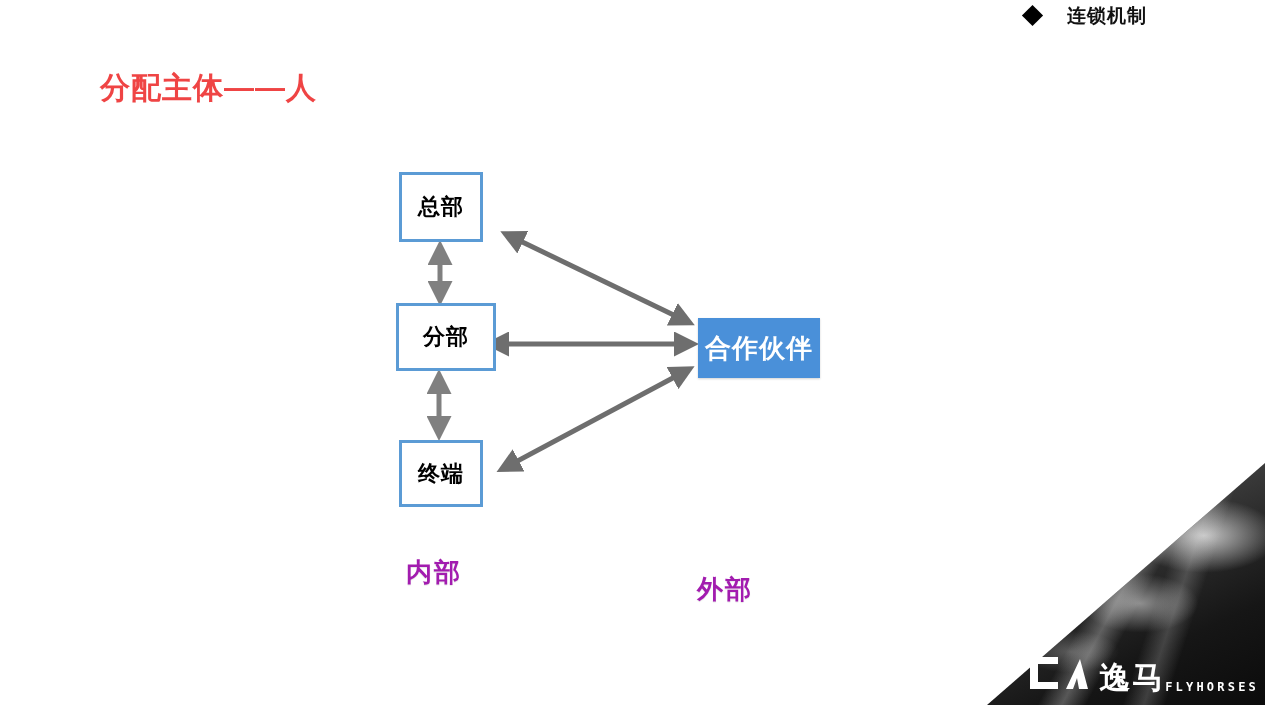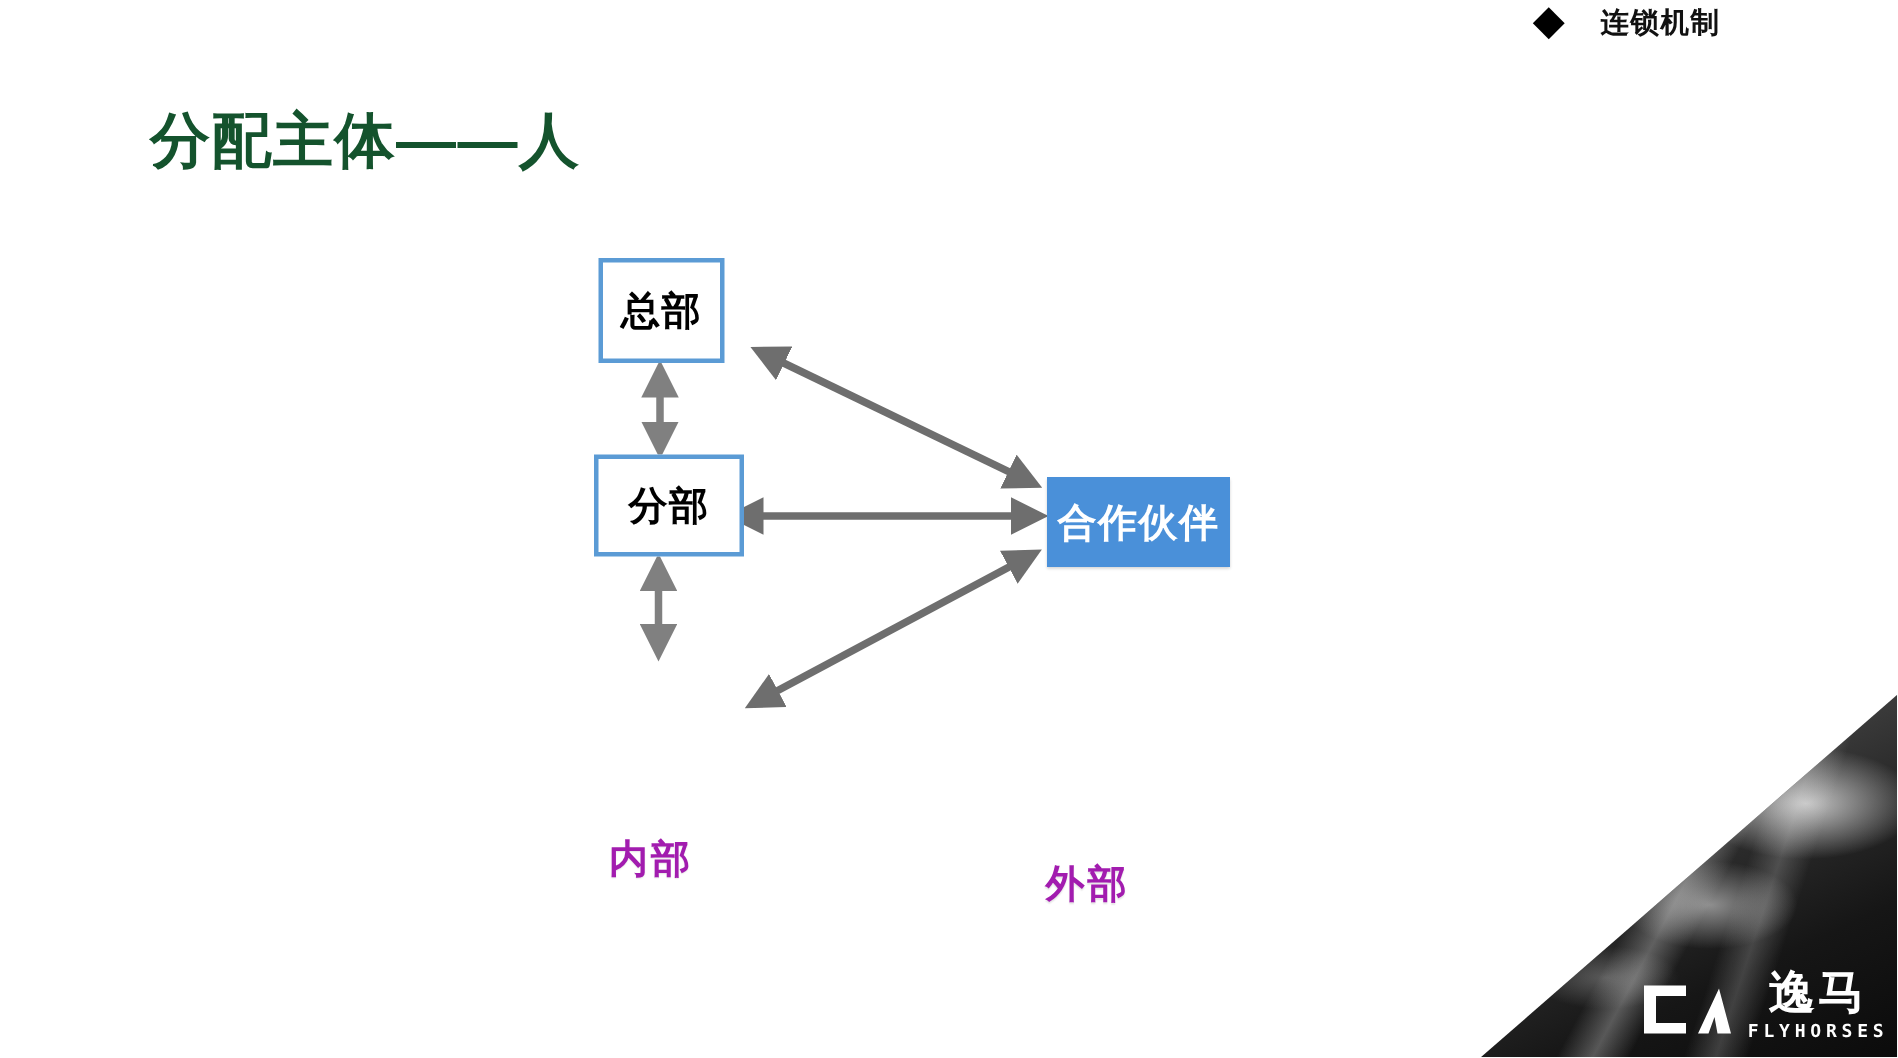--- a/index.html
+++ b/index.html
@@ -40,23 +40,23 @@
     letter-spacing: 1px;
     line-height: 1;
     margin-left: 15px;
   }
 
   
   .slide-title {
     position: absolute;
     left: 100px;
     top: 70px;
-    font-size: 40px;
-    font-weight: bold;
-    color: #14532d;
+    font-size: 30px;
+    font-weight: bold;
+    color: #ef4444;
     letter-spacing: 1px;
     line-height: 1.2;
     white-space: nowrap;
   }
 
   
   .diagram {
     position: absolute;
     left: 0;
     top: 0;
@@ -78,21 +78,21 @@
     display: flex;
     align-items: center;
     justify-content: center;
     font-weight: bold;
     letter-spacing: 1px;
   }
   .node-outline {
     background: #ffffff;
     border: 3px solid #5b9bd5;
     color: #000000;
-    font-size: 26px;
+    font-size: 22px;
   }
   .node-filled {
     background: #4a90d9;
     border: none;
     color: #ffffff;
     font-size: 26px;
     box-shadow: 0 1px 2px rgba(0,0,0,0.18);
   }
 
   #node-hq     { left: 399px; top: 172px; width: 84px;  height: 70px; }
@@ -145,22 +145,22 @@
     position: absolute;
     right: 6px;
     bottom: 12px;
     display: flex;
     align-items: flex-end;
     gap: 9px;
   }
   .logo-mark { display: block; }
   .logo-word-group {
     display: flex;
-    flex-direction: column;
-    align-items: center;
+    flex-direction: row;
+    align-items: flex-end;
     line-height: 1;
   }
   .logo-cn {
     font-size: 31px;
     font-weight: bold;
     color: #ffffff;
     letter-spacing: 2px;
     line-height: 1;
   }
   .logo-en {
@@ -210,20 +210,21 @@
 
       <line x1="497" y1="344" x2="687" y2="344" stroke="#6e6e6e" stroke-width="5" marker-start="url(#tailGray)" marker-end="url(#headGray)"></line>
 
       <line x1="508" y1="466" x2="684" y2="372" stroke="#6e6e6e" stroke-width="5" marker-start="url(#tailGray)" marker-end="url(#headGray)"></line>
     </svg>
 
     <div id="node-hq" class="node node-outline">总部</div>
 
     <div id="node-branch" class="node node-outline">分部</div>
 
+    <div id="node-term" class="node node-outline">终端</div>
 
     <div id="node-partner" class="node node-filled">合作伙伴</div>
 
     <div id="zone-internal" class="zone-label">内部</div>
 
     <div id="zone-external" class="zone-label">外部</div>
   </div>
 
   <div class="corner-art">
     <div class="corner-art-shape"></div>

